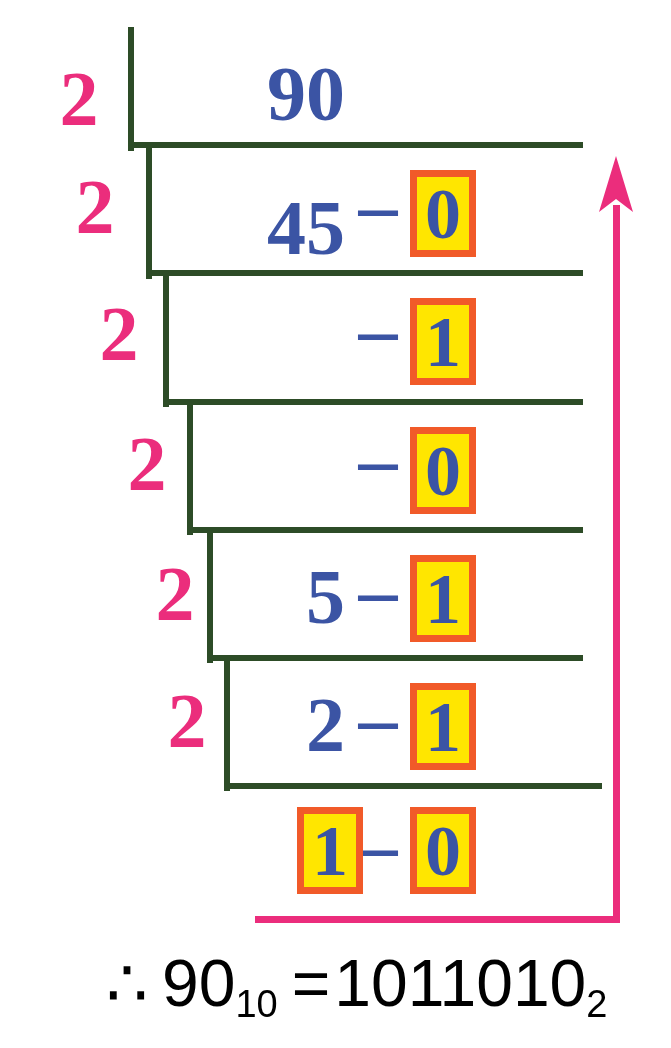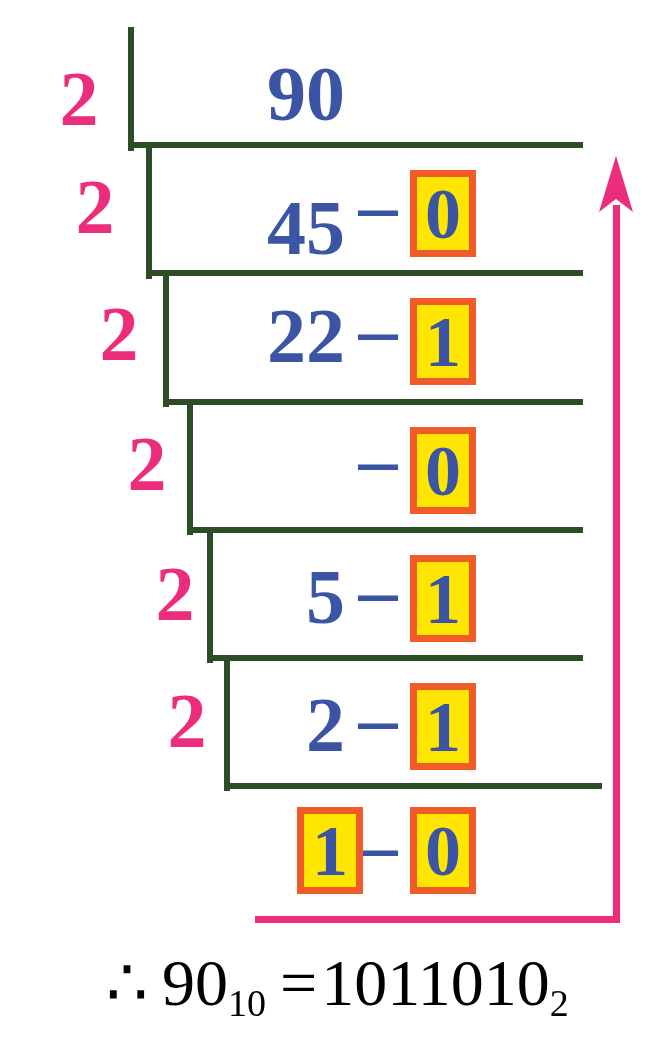--- a/index.html
+++ b/index.html
@@ -26,21 +26,21 @@
   }
   .rembox{
     position:absolute;width:66px;height:87px;box-sizing:border-box;
     background:#FFE600;border:7px solid #F15A29;
     display:flex;align-items:center;justify-content:center;
     color:#3B54A4;font-weight:bold;font-size:72px;line-height:1;
   }
   .formula{
     position:absolute;left:106px;top:950px;width:560px;
     color:#000000;font-size:66px;line-height:1;white-space:nowrap;
-    font-family:Liberation Serif, serif;
+    font-family:Liberation Sans, sans-serif;
   }
   .formula .therefore{margin-right:14px;}
   .formula .sub{font-size:38px;position:relative;top:0.28em;line-height:0;}
   .formula .eq{margin-left:14px;margin-right:4px;}
   .arrowhead{position:absolute;left:596px;top:156px;}
 </style>
 </head>
 <body>
 
 <div id="canvas">
@@ -65,21 +65,20 @@
 
   <div class="divisor" style="left:49px;top:60px;">2</div>
   <div class="divisor" style="left:65px;top:168px;">2</div>
   <div class="divisor" style="left:89px;top:295px;">2</div>
   <div class="divisor" style="left:117px;top:425px;">2</div>
   <div class="divisor" style="left:145px;top:555px;">2</div>
   <div class="divisor" style="left:157px;top:682px;">2</div>
 
   <div class="quotient" style="top:55px;">90</div>
   <div class="quotient" style="top:189px;">45</div>
-  <div class="quotient" style="top:297px;">22</div>
   <div class="quotient" style="top:558px;">5</div>
   <div class="quotient" style="top:686px;">2</div>
 
   <div class="dash" style="top:167px;">–</div>
   <div class="dash" style="top:291px;">–</div>
   <div class="dash" style="top:421px;">–</div>
   <div class="dash" style="top:552px;">–</div>
   <div class="dash" style="top:680px;">–</div>
   <div class="dash" style="top:807px;">–</div>
 

